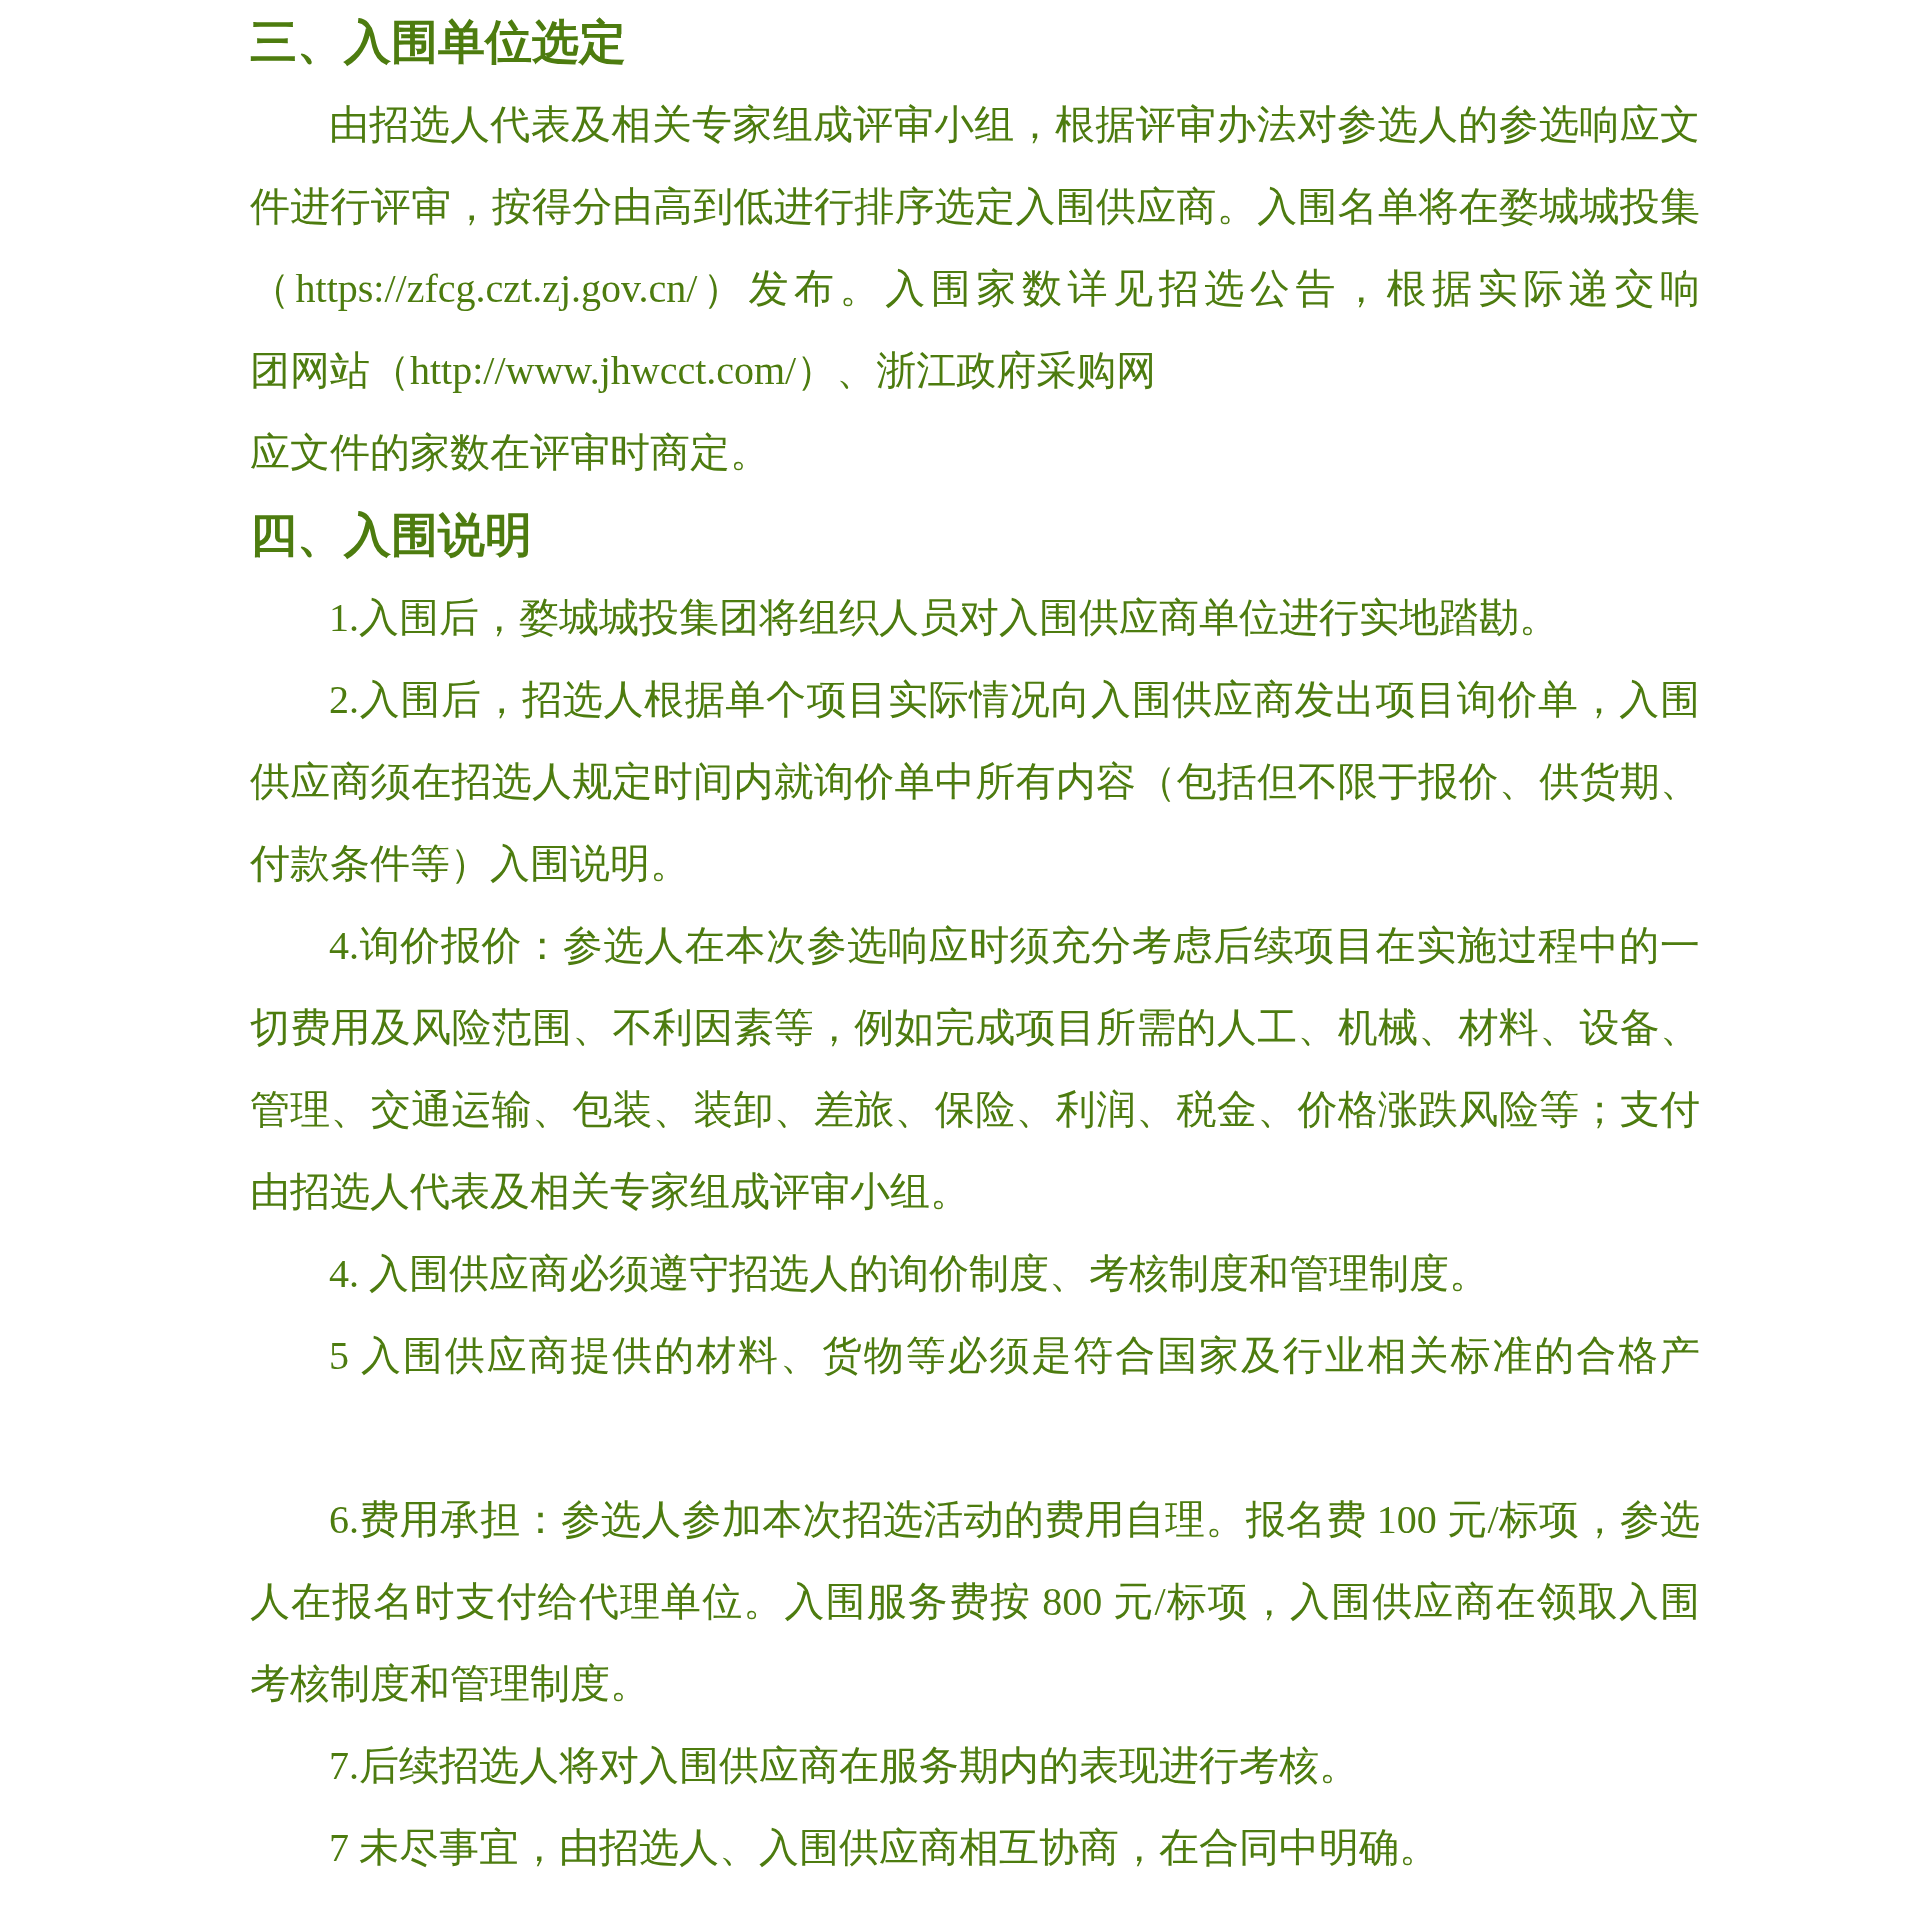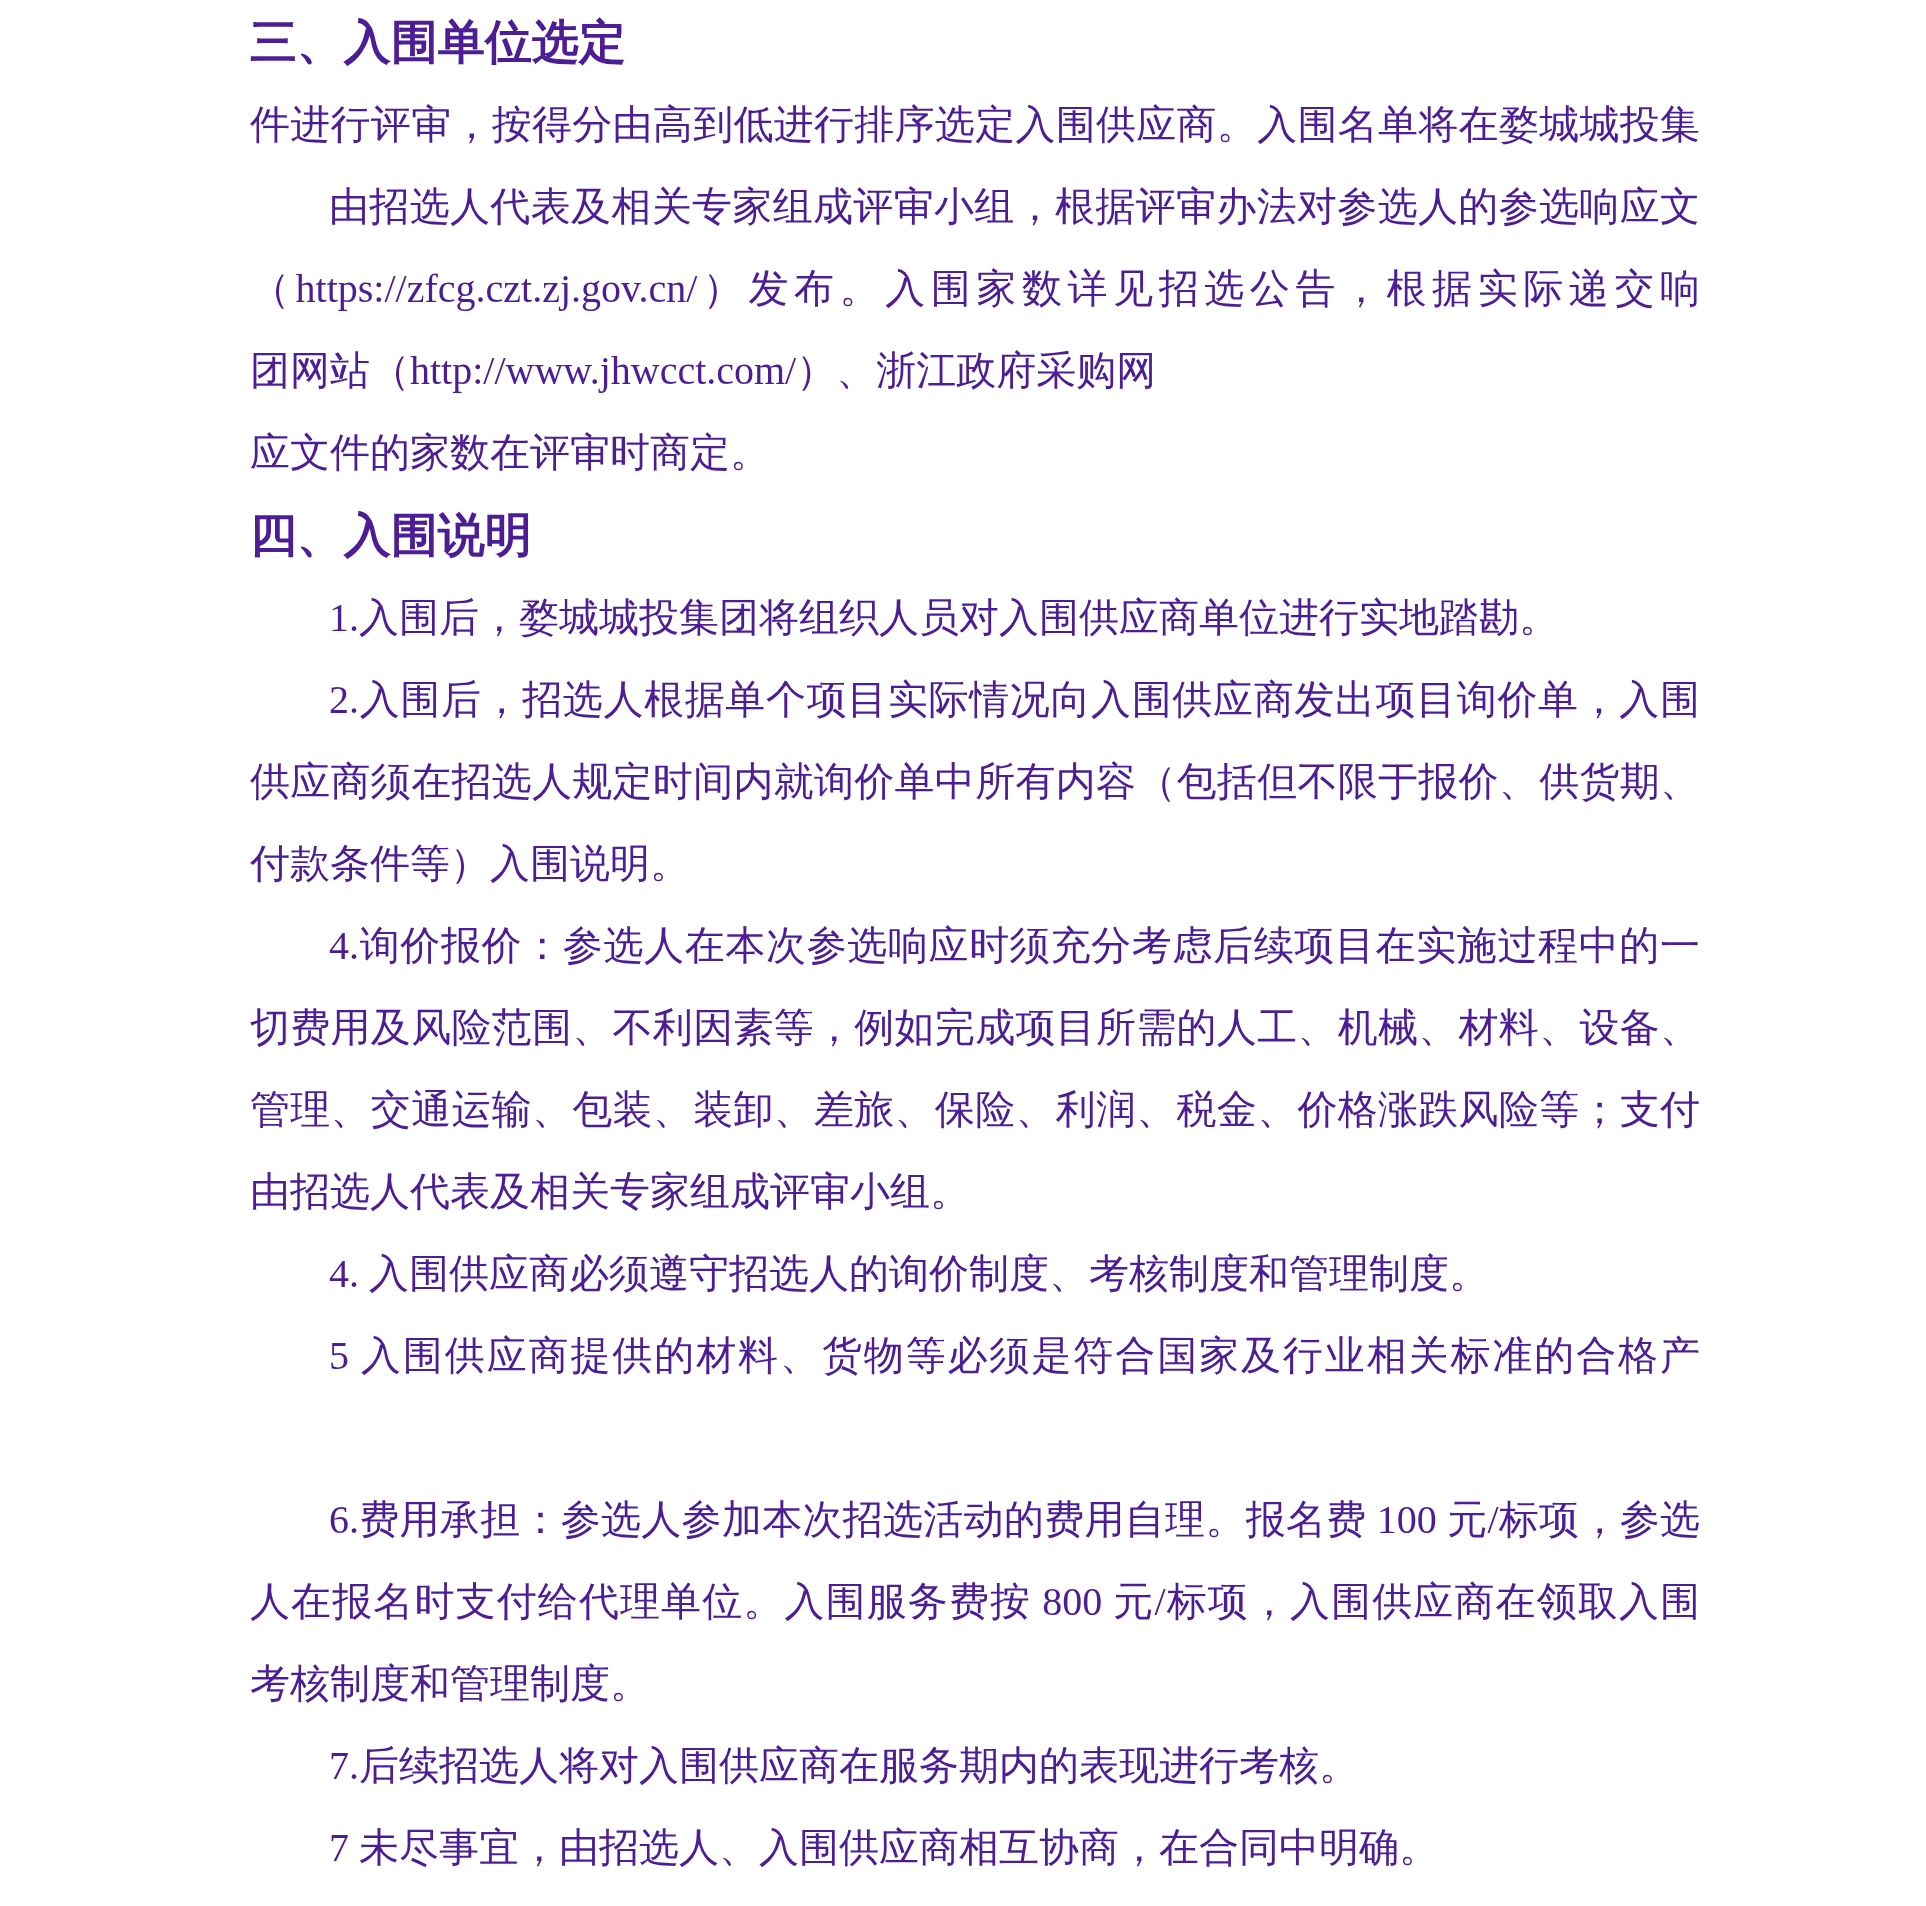--- a/index.html
+++ b/index.html
@@ -11,21 +11,21 @@
     background: #ffffff;
     color: #000000;
     padding: 1.2px 226px 0 250px;
     overflow: hidden;
     font-family: "Liberation Serif", "DejaVu Serif", serif;
   }
   .line {
     height: 82px;
     line-height: 82px;
     font-size: 40px;
-    color: #4c1d95;
+    color: #4d7c0f;
     white-space: nowrap;
     overflow: hidden;
   }
   .line.fill {
     white-space: normal;
     text-align: justify;
     text-align-last: justify;
     text-justify: inter-character;
   }
   .line.ind { text-indent: 79px; }
@@ -35,22 +35,22 @@
     height: 83px;
     line-height: 83px;
   }
   .line.blank { height: 82px; }
 </style>
 </head>
 <body>
 
 <div class="page">
   <div class="line heading">三、入围单位选定</div>
+  <div class="line ind fill">由招选人代表及相关专家组成评审小组，根据评审办法对参选人的参选响应文</div>
   <div class="line fill">件进行评审，按得分由高到低进行排序选定入围供应商。入围名单将在婺城城投集</div>
-  <div class="line ind fill">由招选人代表及相关专家组成评审小组，根据评审办法对参选人的参选响应文</div>
   <div class="line fill">（https://zfcg.czt.zj.gov.cn/）发布。入围家数详见招选公告，根据实际递交响</div>
   <div class="line">团网站（http://www.jhwcct.com/）、浙江政府采购网</div>
   <div class="line">应文件的家数在评审时商定。</div>
   <div class="line heading">四、入围说明</div>
   <div class="line ind">1.入围后，婺城城投集团将组织人员对入围供应商单位进行实地踏勘。</div>
   <div class="line ind fill">2.入围后，招选人根据单个项目实际情况向入围供应商发出项目询价单，入围</div>
   <div class="line fill">供应商须在招选人规定时间内就询价单中所有内容（包括但不限于报价、供货期、</div>
   <div class="line">付款条件等）入围说明。</div>
   <div class="line ind fill">4.询价报价：参选人在本次参选响应时须充分考虑后续项目在实施过程中的一</div>
   <div class="line fill">切费用及风险范围、不利因素等，例如完成项目所需的人工、机械、材料、设备、</div>

